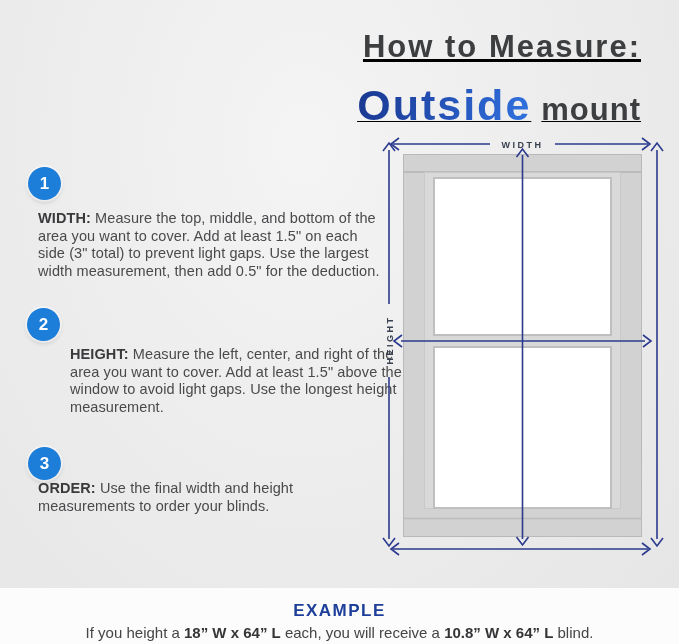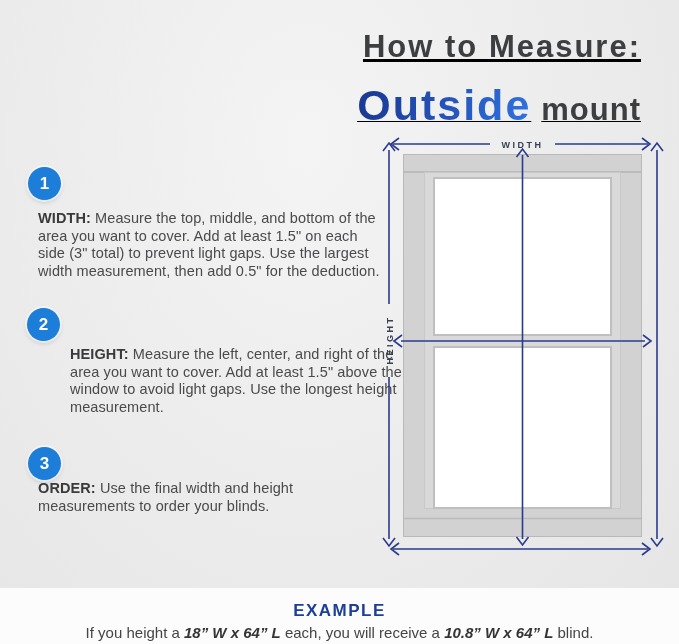--- a/index.html
+++ b/index.html
@@ -45,21 +45,21 @@
   
   .example-band{
     position:absolute;left:0;top:588px;width:679px;height:59px;background:#fcfcfd;
     text-align:center;
   }
   .example-title{
     margin-top:13px;font-size:17px;font-weight:800;color:#1d3e99;letter-spacing:1.5px;
     line-height:20px;
   }
   .example-line{margin:2px 0 0 0;font-size:15px;color:#454547;line-height:19px;}
-  .example-bold{font-weight:700;color:#353537;font-style:italic;}
+  .example-bold{font-weight:700;color:#353537;}
 </style>
 </head>
 <body>
 
 <div class="canvas">
 
   <div class="title-wrap">
     <div class="title-line1">How to Measure:</div>
     <div class="title-line2">
       <span class="title-highlight">Outside</span><span class="title-suffix">mount</span>

